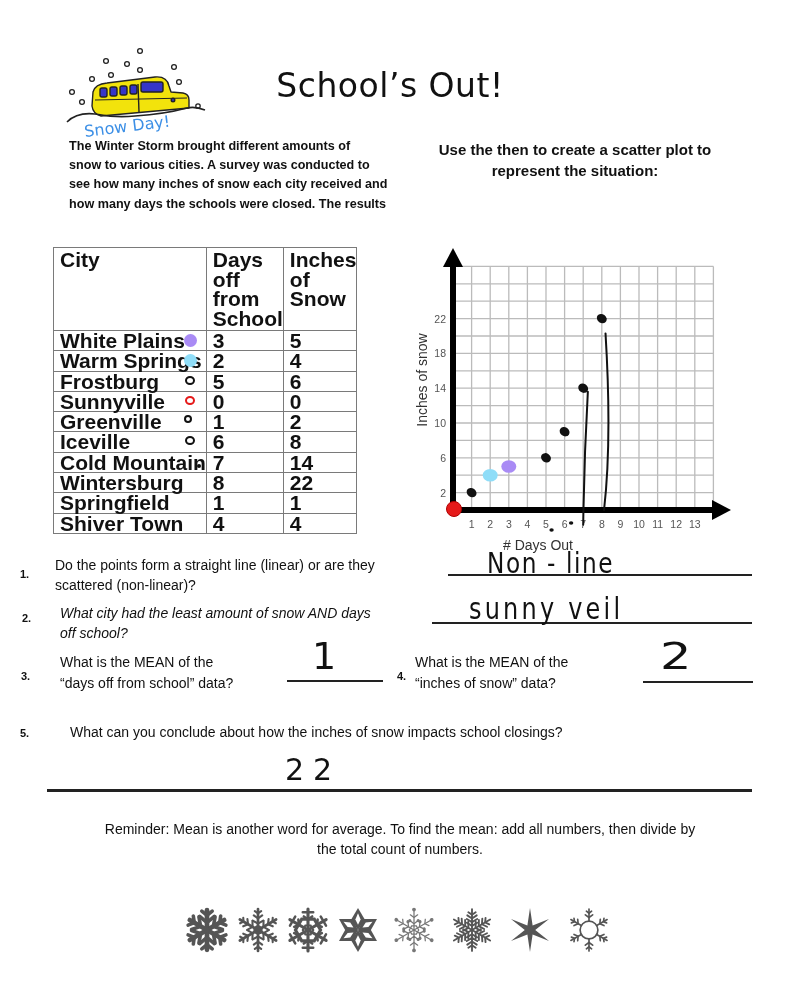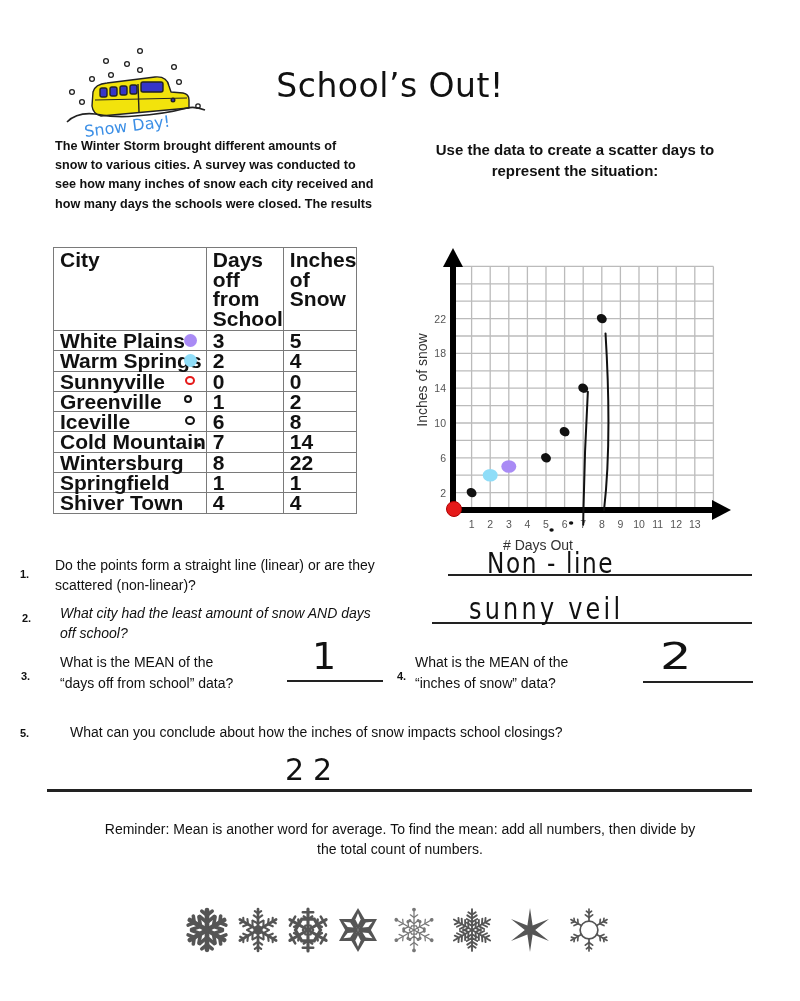--- a/index.html
+++ b/index.html
@@ -11,21 +11,21 @@
   .abs { position: absolute; }
 
   
   #logo { left: 55px; top: 40px; width: 165px; height: 102px; }
   #title {
     left: 270px; top: 66px; width: 240px; text-align: center;
     font-size: 33px; font-family: "DejaVu Sans", sans-serif; letter-spacing: 0.5px;
   }
 
   
-  #intro { left: 55px; top: 137px; width: 345px; font-size: 12.6px; font-weight: bold; line-height: 19.2px; white-space: nowrap; }
+  #intro { left: 69px; top: 137px; width: 345px; font-size: 12.6px; font-weight: bold; line-height: 19.2px; white-space: nowrap; }
   #instructions { left: 405px; top: 139px; width: 340px; text-align: center; font-size: 15px; font-weight: bold; line-height: 21px; }
 
   
   #data-table {
     left: 53px; top: 247px; border-collapse: collapse; table-layout: fixed;
     font-size: 21px; font-weight: bold;
   }
   #data-table th, #data-table td {
     border: 1.5px solid #7a7a7a; padding: 0 0 0 6px; text-align: left; vertical-align: top;
   }
@@ -86,21 +86,21 @@
   <div id="title" class="abs">School’s Out!</div>
 
   <div id="intro" class="abs">
     <div>The Winter Storm brought different amounts of</div>
     <div>snow to various cities.  A survey was conducted to</div>
     <div>see how many inches of snow each city received and</div>
     <div>how many days the schools were closed.  The results</div>
   </div>
 
   <div id="instructions" class="abs">
-    <div>Use the data to create a scatter days to</div>
+    <div>Use the then to create a scatter plot to</div>
     <div>represent the situation:</div>
   </div>
 
   <table id="data-table" class="abs">
     <colgroup>
         <col class="col-city">
         <col class="col-days">
         <col class="col-inches">
       </colgroup>
     <thead>
@@ -117,20 +117,25 @@
     <tbody id="table-body">
         <tr>
           <td><span>White Plains</span><span class="marker dot" style="background: rgb(169, 139, 245);"></span></td>
           <td>3</td>
           <td>5</td>
         </tr>
         <tr>
           <td><span>Warm Springs</span><span class="marker dot" style="background: rgb(143, 221, 248);"></span></td>
           <td>2</td>
           <td>4</td>
+        </tr>
+        <tr>
+          <td><span>Frostburg</span><span class="marker scribble" style="border-color: rgb(17, 17, 17);"></span></td>
+          <td>5</td>
+          <td>6</td>
         </tr>
         <tr>
           <td><span>Sunnyville</span><span class="marker scribble" style="border-color: rgb(229, 26, 26);"></span></td>
           <td>0</td>
           <td>0</td>
         </tr>
         <tr>
           <td><span>Greenville</span><span class="marker scribble-small" style="border-color: rgb(17, 17, 17);"></span></td>
           <td>1</td>
           <td>2</td>

